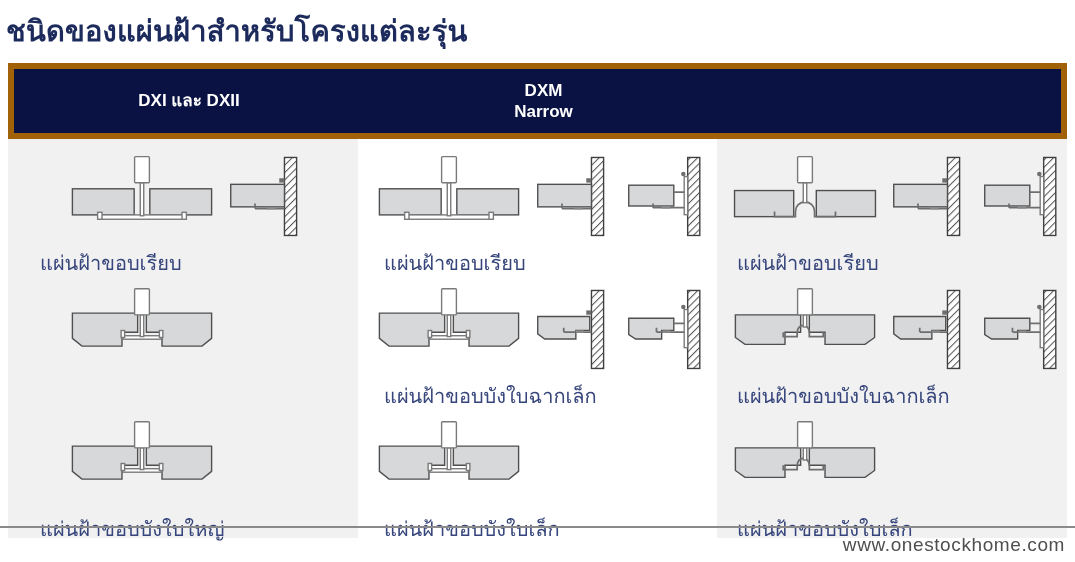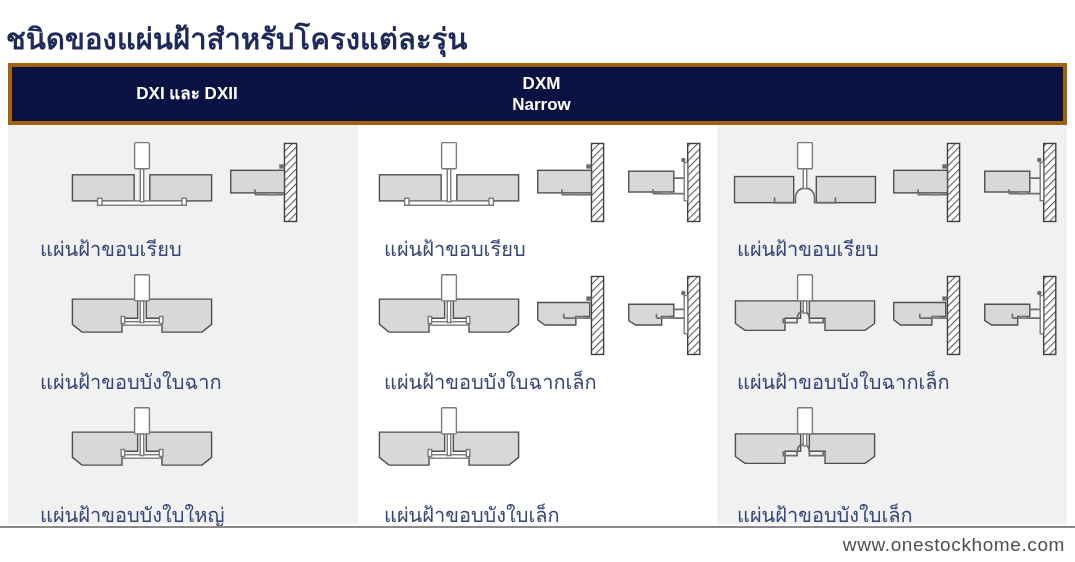--- a/index.html
+++ b/index.html
@@ -3,29 +3,29 @@
 <meta charset="utf-8">
 <style>
   * { margin:0; padding:0; box-sizing:border-box; }
   html,body { background:#ffffff; }
   .page {
     position:relative; width:1075px; height:562px; overflow:hidden;
     background:#ffffff;
     font-family:"Liberation Sans","DejaVu Sans",sans-serif;
   }
   .title {
-    margin:16px 0 0 6px;
+    margin:8px 0 0 6px;
     font-size:29px; font-weight:600; letter-spacing:0.2px;
     color:#1c2a5c;
   }
   .table { position:absolute; left:8px; top:63px; width:1059px; }
   .thead {
     display:grid; grid-template-columns:350px 359px 350px;
-    background:#0a1243; border:4px solid #a16207;
-    height:62px;
+    background:#0a1243; border:6px solid #a16207;
+    height:76px;
   }
   .th {
     display:flex; flex-direction:column; justify-content:center; align-items:center;
     color:#ffffff; font-weight:bold; font-size:17px; line-height:1.25; text-align:center;
   }
   .tbody { display:grid; grid-template-columns:350px 359px 350px; }
   .col { display:flex; flex-direction:column; }
   .col-gray { background:#f1f1f2; }
   .col-white { background:#ffffff; }
   .cell { height:133px; padding-top:15px; }
@@ -168,21 +168,20 @@
               </svg>
             </div>
           <div class="cell-label">แผ่นฝ้าขอบเรียบ</div>
         </div>
         <div class="cell">
           <div class="diagrams">
               <svg viewBox="0 0 170 100" width="148" height="87">
                 <use href="#sym-tee-rebate"></use>
               </svg>
             </div>
-          <div class="cell-label">แผ่นฝ้าขอบบังใบฉาก</div>
         </div>
         <div class="cell">
           <div class="diagrams">
               <svg viewBox="0 0 170 100" width="148" height="87">
                 <use href="#sym-tee-rebate"></use>
               </svg>
             </div>
           <div class="cell-label">แผ่นฝ้าขอบบังใบใหญ่</div>
         </div>
       </div>

